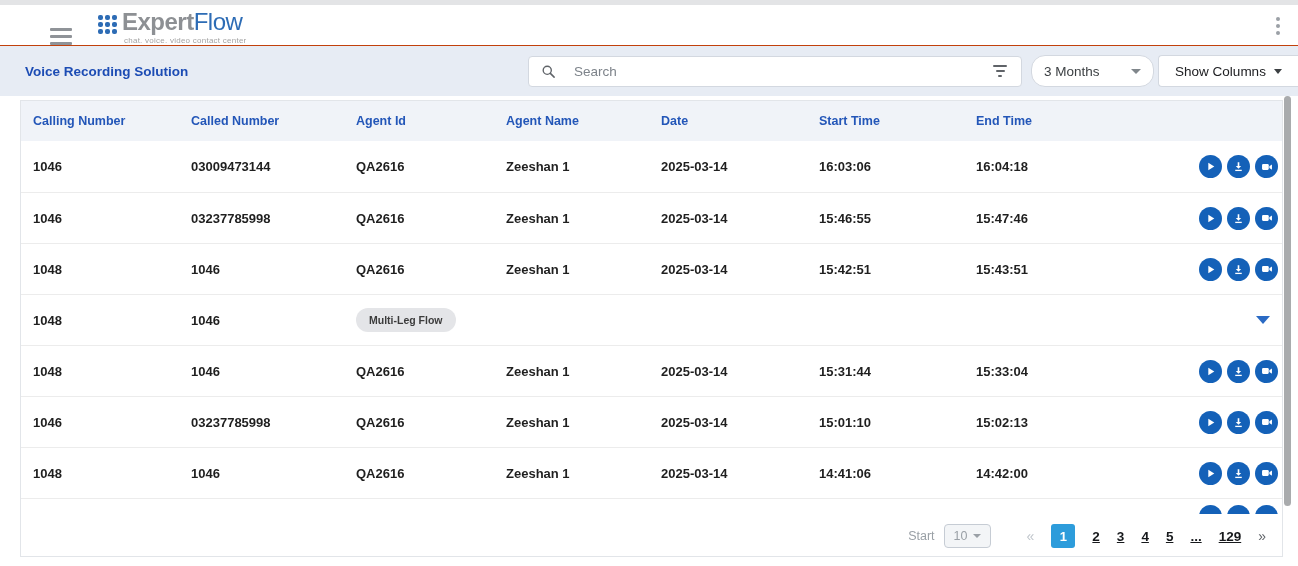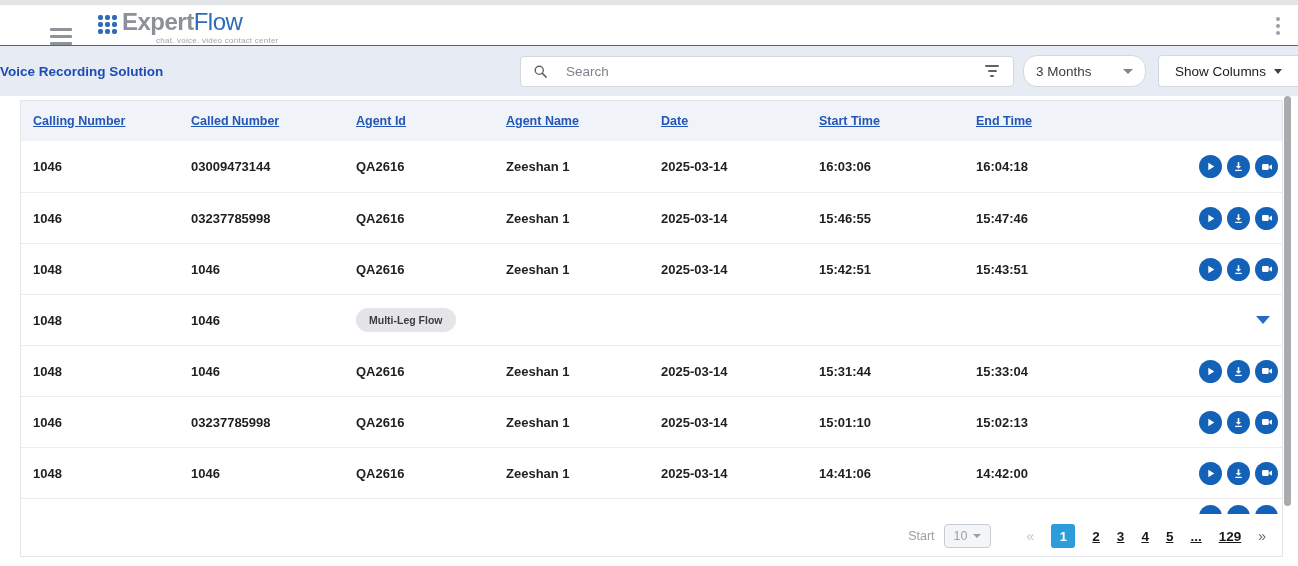--- a/index.html
+++ b/index.html
@@ -15,60 +15,60 @@
   .hamburger { margin-left:30px; width:22px; display:flex; flex-direction:column; gap:4px; cursor:pointer; }
   .hamburger i { display:block; height:3px; background:#8f9398; border-radius:1px; }
 
   .logo { display:flex; align-items:flex-start; margin-left:26px; }
   .logo-grid { display:grid; grid-template-columns:repeat(3,5px); grid-auto-rows:5px;
     gap:2px; margin-top:5px; margin-right:5px; }
   .logo-grid i { background:#2d6cb5; border-radius:2px; }
   .logo-text { font-size:24px; line-height:24px; letter-spacing:-0.5px; }
   .logo-text .expert { color:#8d9094; font-weight:bold; }
   .logo-text .flow { color:#2d6cb5; font-weight:normal; }
-  .tagline { font-size:8px; color:#a3a3a3; letter-spacing:0.25px; margin-top:2px; padding-left:2px;margin-left:32px; }
+  .tagline { font-size:8px; color:#a3a3a3; letter-spacing:0.25px; margin-top:2px; padding-left:2px; }
 
   .kebab { position:absolute; right:16px; top:10px; display:flex; flex-direction:column; gap:3px;
     cursor:pointer; padding:2px; }
   .kebab i { width:4px; height:4px; border-radius:50%; background:#9ba0a6; }
 
   
   .toolbar { height:50px; background:#e7ecf4; display:flex; align-items:center;
-    }
+    padding-left:25px; }
   .page-title { color:#1c4cb4; font-size:13.5px; font-weight:bold; }
 
   .search-wrap { margin-left:auto; width:494px; height:31px; background:#fff;
     border:1px solid #d3d8e0; border-radius:4px; display:flex; align-items:center;
     padding:0 12px; }
   .search-wrap input { border:none; outline:none; flex:1; font-size:13.5px; color:#333;
     margin-left:18px; font-family:"Liberation Sans", sans-serif; background:transparent; }
   .search-wrap input::placeholder { color:#7d838a; }
   .filter-icon { display:flex; flex-direction:column; gap:3px; align-items:center; cursor:pointer; padding:2px; }
   .filter-icon i { display:block; height:2px; background:#5f6368; border-radius:1px; }
   .filter-icon i:nth-child(1){ width:14px; } .filter-icon i:nth-child(2){ width:9px; } .filter-icon i:nth-child(3){ width:4px; }
 
   .months-box { margin-left:9px; width:123px; height:32px; background:#fff;
     border:1px solid #d3d8e0; border-radius:14px; display:flex; align-items:center;
     justify-content:space-between; padding:0 12px; font-size:13.5px; color:#3c4043; cursor:pointer; }
   .caret { width:0; height:0; border-left:5px solid transparent; border-right:5px solid transparent;
     border-top:5px solid #80868b; }
-  .columns-box { margin-left:12px; width:140px; height:32px; background:#fff;
+  .columns-box { margin-left:4px; width:140px; height:32px; background:#fff;
     border:1px solid #d3d8e0; border-radius:4px 0 0 4px; border-right:none;
     display:flex; align-items:center; justify-content:center; gap:8px;
     font-size:13.5px; color:#202124; cursor:pointer; }
   .columns-box .caret { border-top-color:#3c4043; border-left-width:4px; border-right-width:4px; border-top-width:5px; }
 
   
   .card { margin:4px 15px 0 20px; height:457px; background:#fff;
     border:1px solid #e2e5e9; position:relative; overflow:hidden; }
   .grid-cols { display:grid;
     grid-template-columns:158px 165px 150px 155px 158px 157px 157px 1fr;
     align-items:center; padding-left:12px; }
   .thead { height:40px; background:#f0f3f8; }
-  .thead .hcell { color:#2356b8; font-size:12.5px; font-weight:bold;text-decoration:underline; }
+  .thead .hcell { color:#2356b8; font-size:12.5px; font-weight:bold; }
   .trow { height:51px; font-size:13px; font-weight:bold; color:#1f1f1f; background:#fff; }
   .trow + .trow { border-top:1px solid #ececec; }
   .actions { display:flex; justify-content:flex-end; align-items:center; gap:5px; padding-right:4px; }
   .action-btn { width:23px; height:23px; border-radius:50%; background:#1461b8; border:none;
     display:flex; align-items:center; justify-content:center; cursor:pointer; flex:none; }
   .badge { display:inline-block; background:#e4e5e8; color:#3c3c3c; font-size:10.5px;
     font-weight:bold; padding:6px 13px; border-radius:13px; }
   .expand-chevron { width:0; height:0; border-left:7px solid transparent; border-right:7px solid transparent;
     border-top:8px solid #2a6ac4; margin-right:8px; cursor:pointer; }
 

